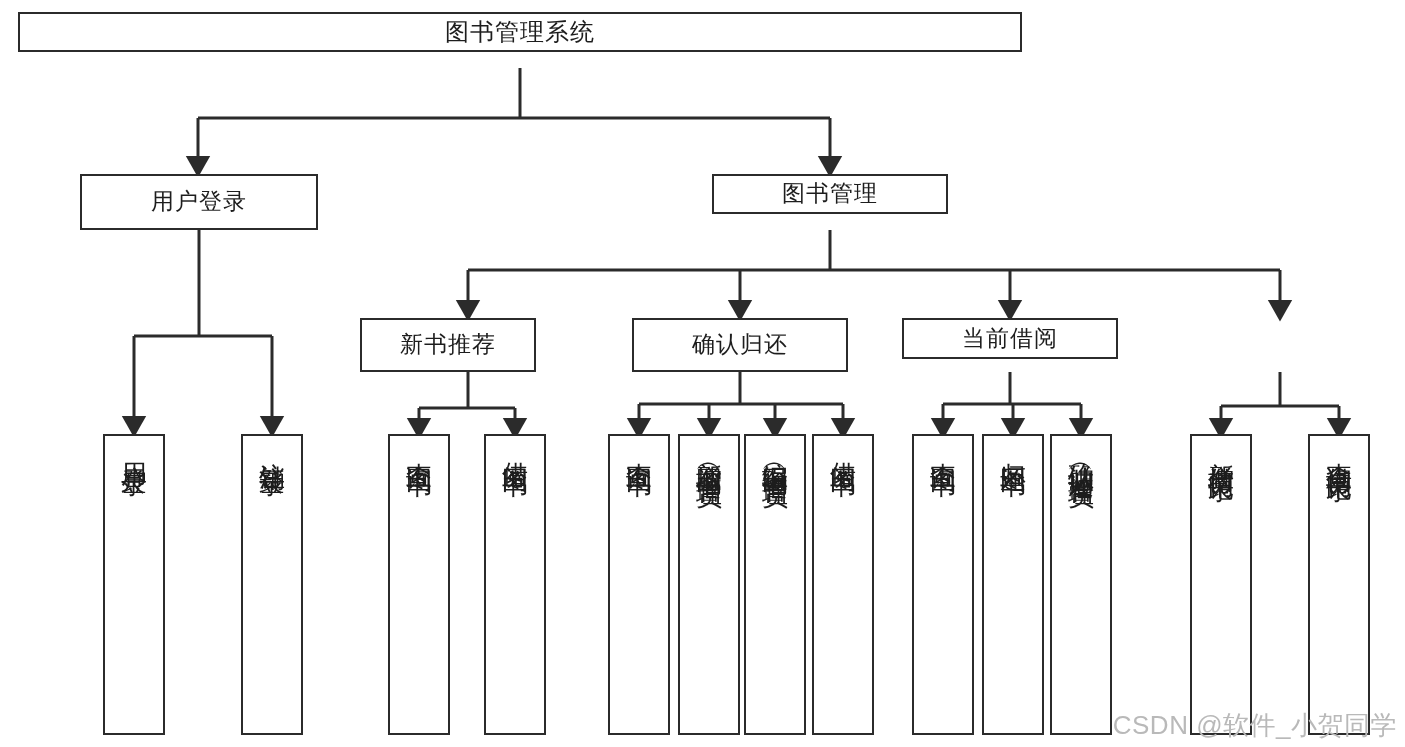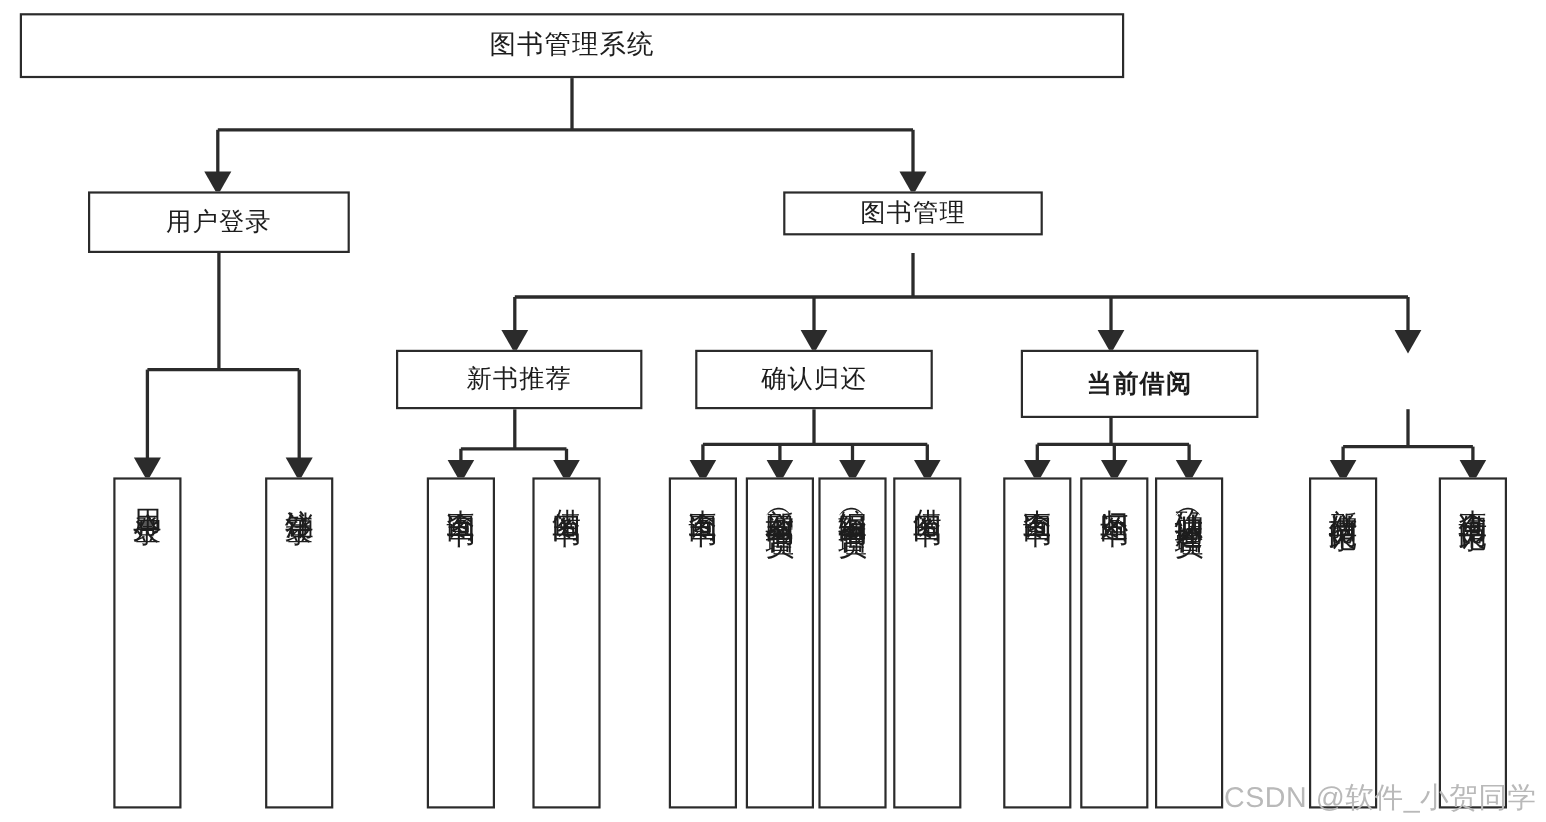--- a/index.html
+++ b/index.html
@@ -123,38 +123,38 @@
       <path d="M1013,404 L1013,428" marker-end="url(#arrowhead)"></path>
       <path d="M1081,404 L1081,428" marker-end="url(#arrowhead)"></path>
 
       <path d="M1280,372 L1280,406"></path>
       <path d="M1221,406 L1339,406"></path>
       <path d="M1221,406 L1221,428" marker-end="url(#arrowhead)"></path>
       <path d="M1339,406 L1339,428" marker-end="url(#arrowhead)"></path>
     </g>
   </svg>
 
-  <div class="node horiz root" style="left:18px; top:12px; width:1004px; height:59px;">
+  <div class="node horiz root" style="left:18px; top:12px; width:1004px; height:40px;">
     <span class="node-label">图书管理系统</span>
   </div>
 
   <div class="node horiz" style="left:80px; top:174px; width:238px; height:56px;">
     <span class="node-label">用户登录</span>
   </div>
   <div class="node horiz" style="left:712px; top:174px; width:236px; height:40px;">
     <span class="node-label">图书管理</span>
   </div>
 
-  <div class="node horiz" style="left:360px; top:318px; width:224px; height:54px;">
+  <div class="node horiz" style="left:360px; top:318px; width:176px; height:54px;">
     <span class="node-label">新书推荐</span>
   </div>
   <div class="node horiz" style="left:632px; top:318px; width:216px; height:54px;">
     <span class="node-label">确认归还</span>
   </div>
-  <div class="node horiz" style="left:928px; top:318px; width:216px; height:62px;font-weight:bold;">
+  <div class="node horiz" style="left:902px; top:318px; width:216px; height:41px;">
     <span class="node-label">当前借阅</span>
   </div>
 
   <div class="node leaf" style="left:103px; top:434px; width:62px; height:301px;">
     <span class="node-label">用户登录</span>
   </div>
   <div class="node leaf" style="left:241px; top:434px; width:62px; height:301px;">
     <span class="node-label">注销登录</span>
   </div>
 

